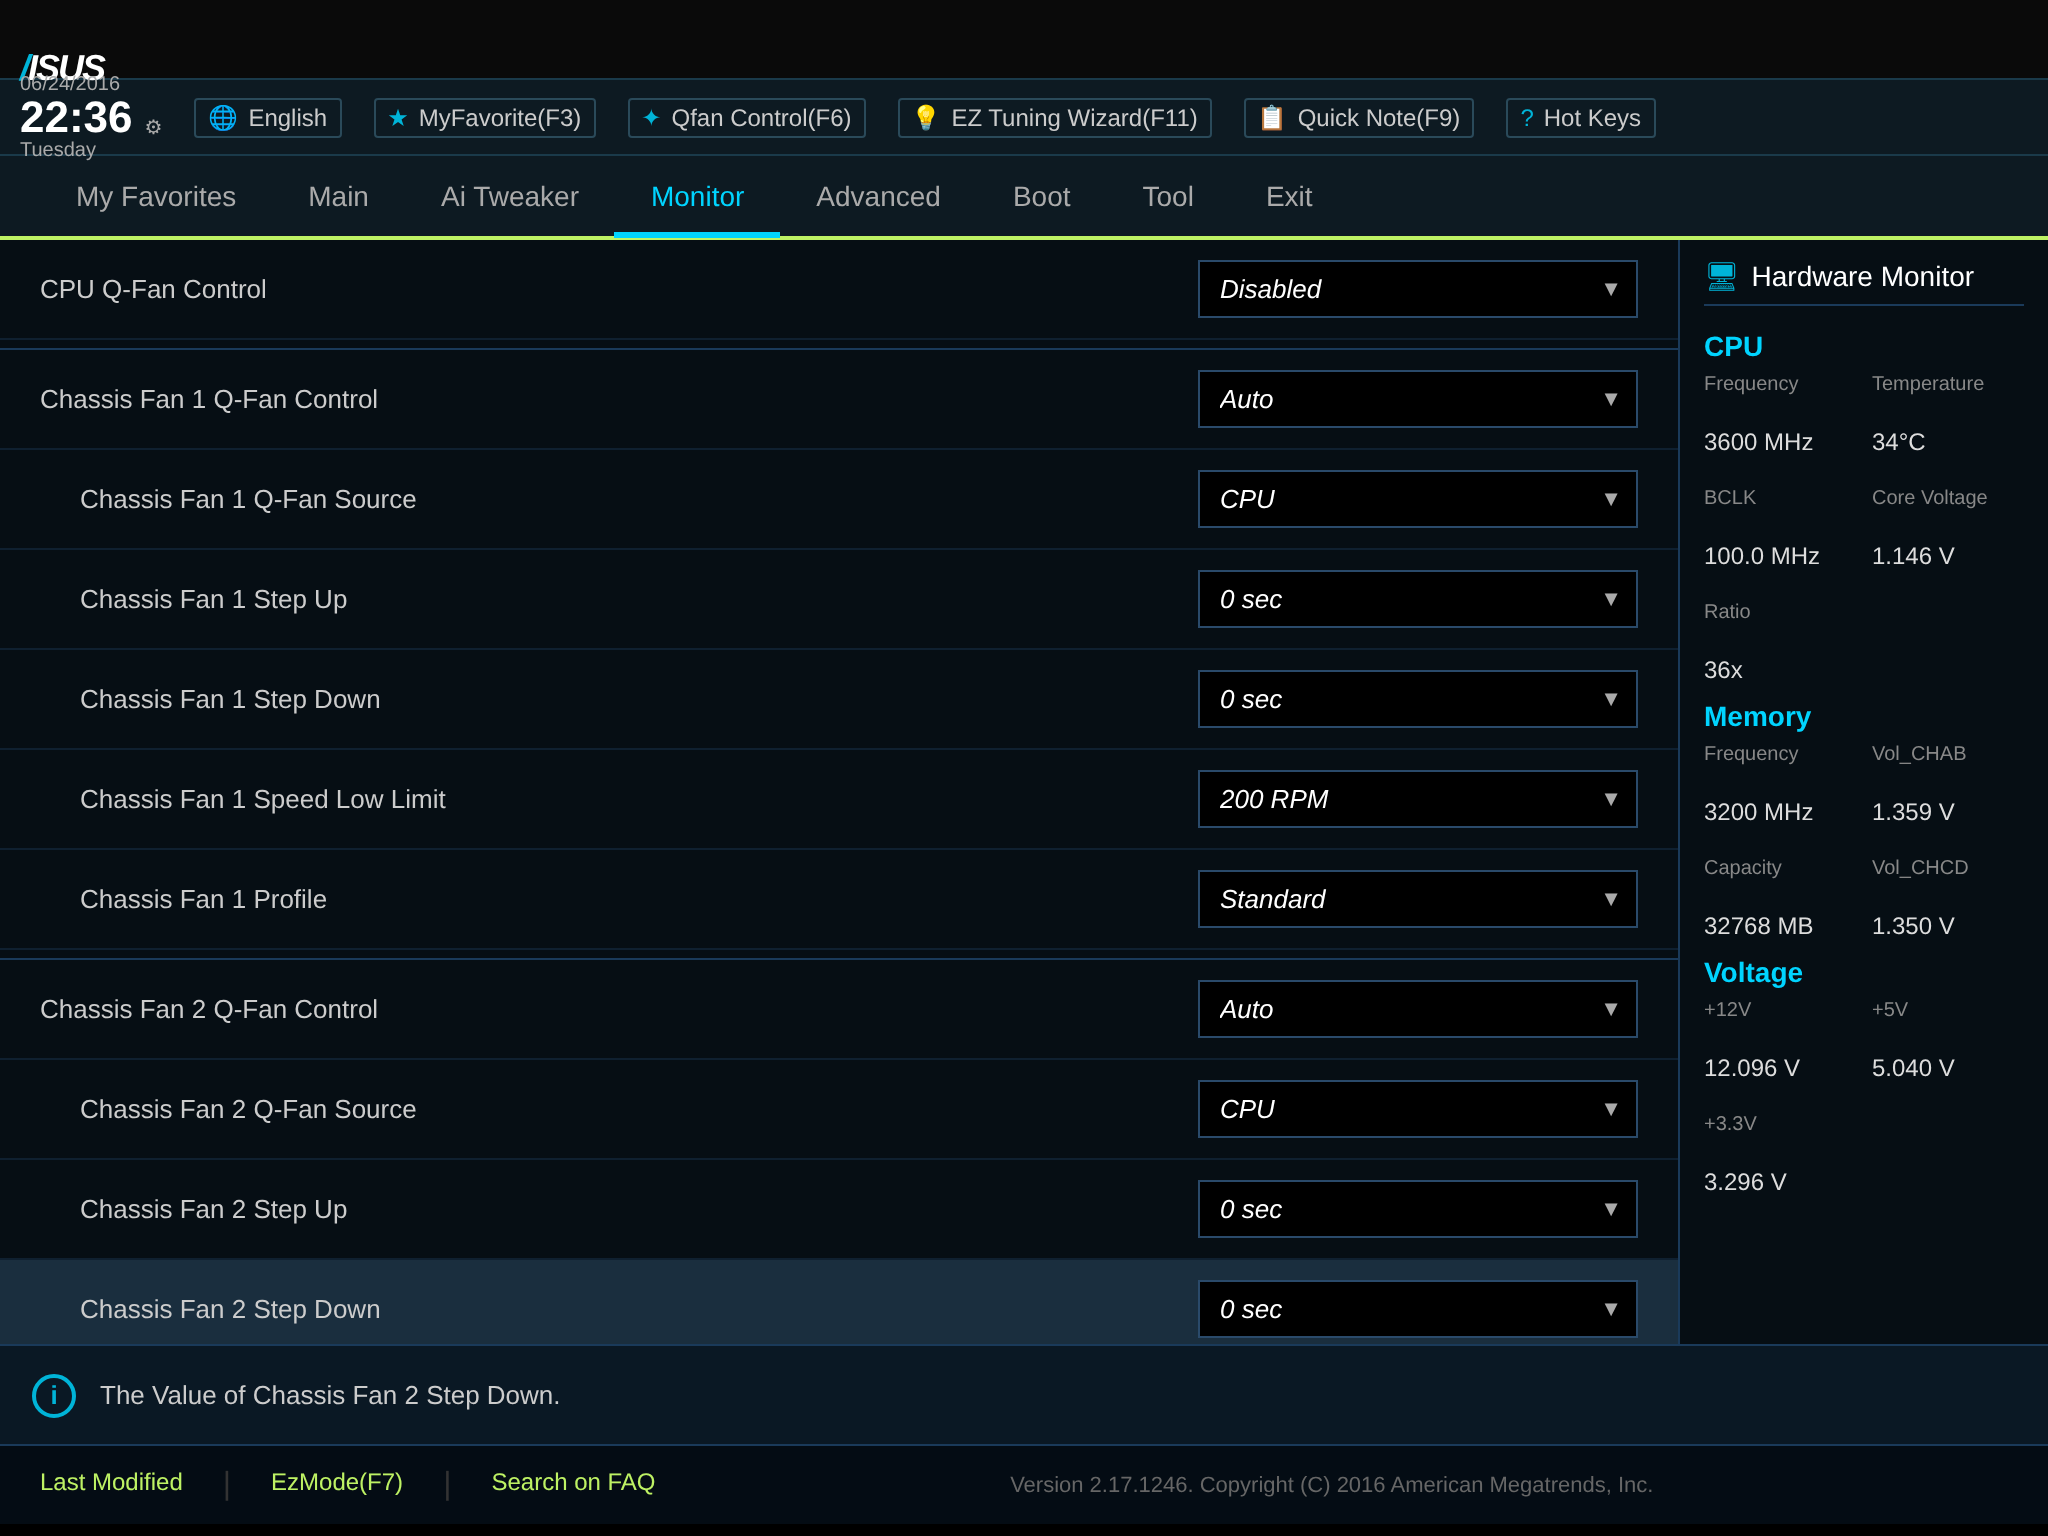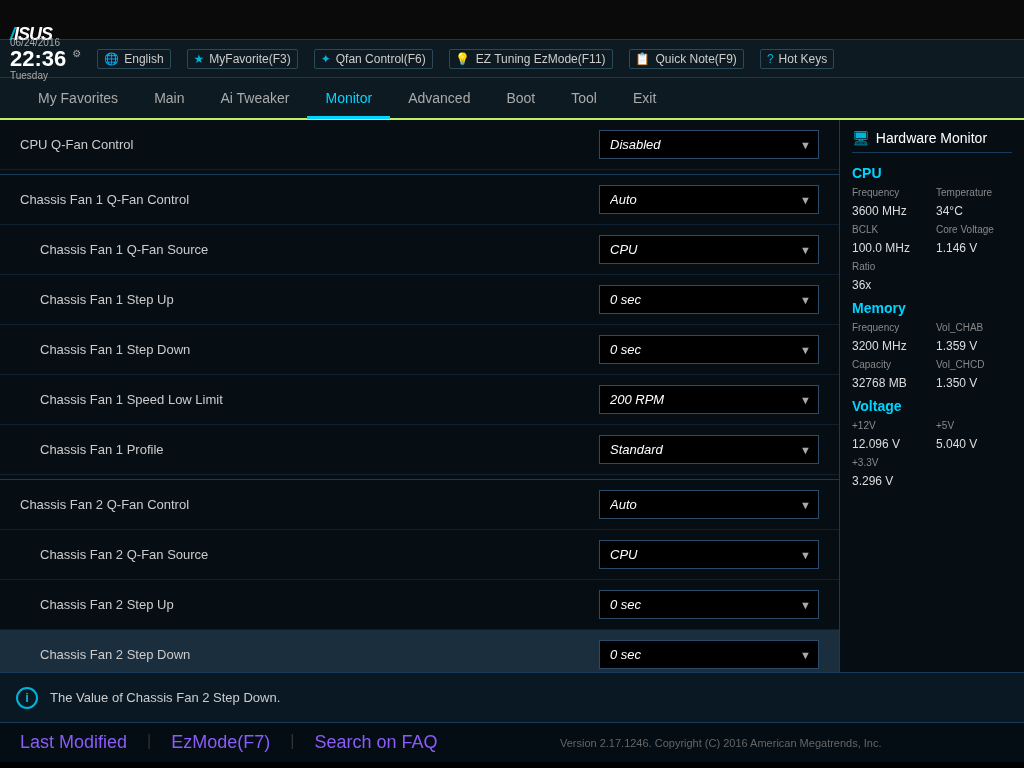--- a/index.html
+++ b/index.html
@@ -168,21 +168,21 @@
     .hw-section-title {
       color: #00d4ff;
       font-size: 14px;
       font-weight: bold;
       margin: 8px 0 6px 0;
     }
 
     .hw-grid {
       display: grid;
       grid-template-columns: 1fr 1fr;
-      gap: 6px 8px;
+      gap: 16px 8px;
       margin-bottom: 8px;
     }
     .hw-label {
       font-size: 10px;
       color: #888;
     }
     .hw-value {
       font-size: 12px;
       color: #ddd;
     }
@@ -224,63 +224,63 @@
       align-items: center;
       justify-content: space-between;
       padding: 0 20px;
       border-top: 1px solid #1a3a5a;
     }
     .bottom-links {
       display: flex;
       gap: 20px;
     }
     .bottom-link {
-      font-size: 18px;
-      color: #8b5cf6;
+      font-size: 12px;
+      color: #bef264;
       cursor: pointer;
     }
     .bottom-copyright {
       font-size: 11px;
       color: #666;
       text-align: center;
       flex: 1;
     }
   </style>
 </head>
 <body>
 
 <div class="header">
   <span class="asus-logo"><span>/</span>ISUS</span>
 </div>
 
 <div class="topbar">
   <div class="datetime">
     <span>06/24/2016</span>
-    <div style="display:flex;align-items:flex-start;gap:6px;">
+    <div style="display:flex;align-items:flex-end;gap:6px;">
       <span class="time-display">22:36</span>
       <span style="color:#aaa;cursor:pointer;">⚙</span>
     </div>
     <span>Tuesday</span>
   </div>
 
   <div class="topbar-item">
     <span style="color:#00b4d8;">🌐</span>
     <span>English</span>
   </div>
   <div class="topbar-item">
     <span style="color:#00b4d8;">★</span>
     <span>MyFavorite(F3)</span>
   </div>
   <div class="topbar-item">
     <span style="color:#00b4d8;">✦</span>
     <span>Qfan Control(F6)</span>
   </div>
   <div class="topbar-item">
     <span style="color:#00b4d8;">💡</span>
-    <span>EZ Tuning EzMode(F11)</span>
+    <span>EZ Tuning Wizard(F11)</span>
   </div>
   <div class="topbar-item">
     <span style="color:#00b4d8;">📋</span>
     <span>Quick Note(F9)</span>
   </div>
   <div class="topbar-item">
     <span style="color:#00b4d8;">?</span>
     <span>Hot Keys</span>
   </div>
 </div>

